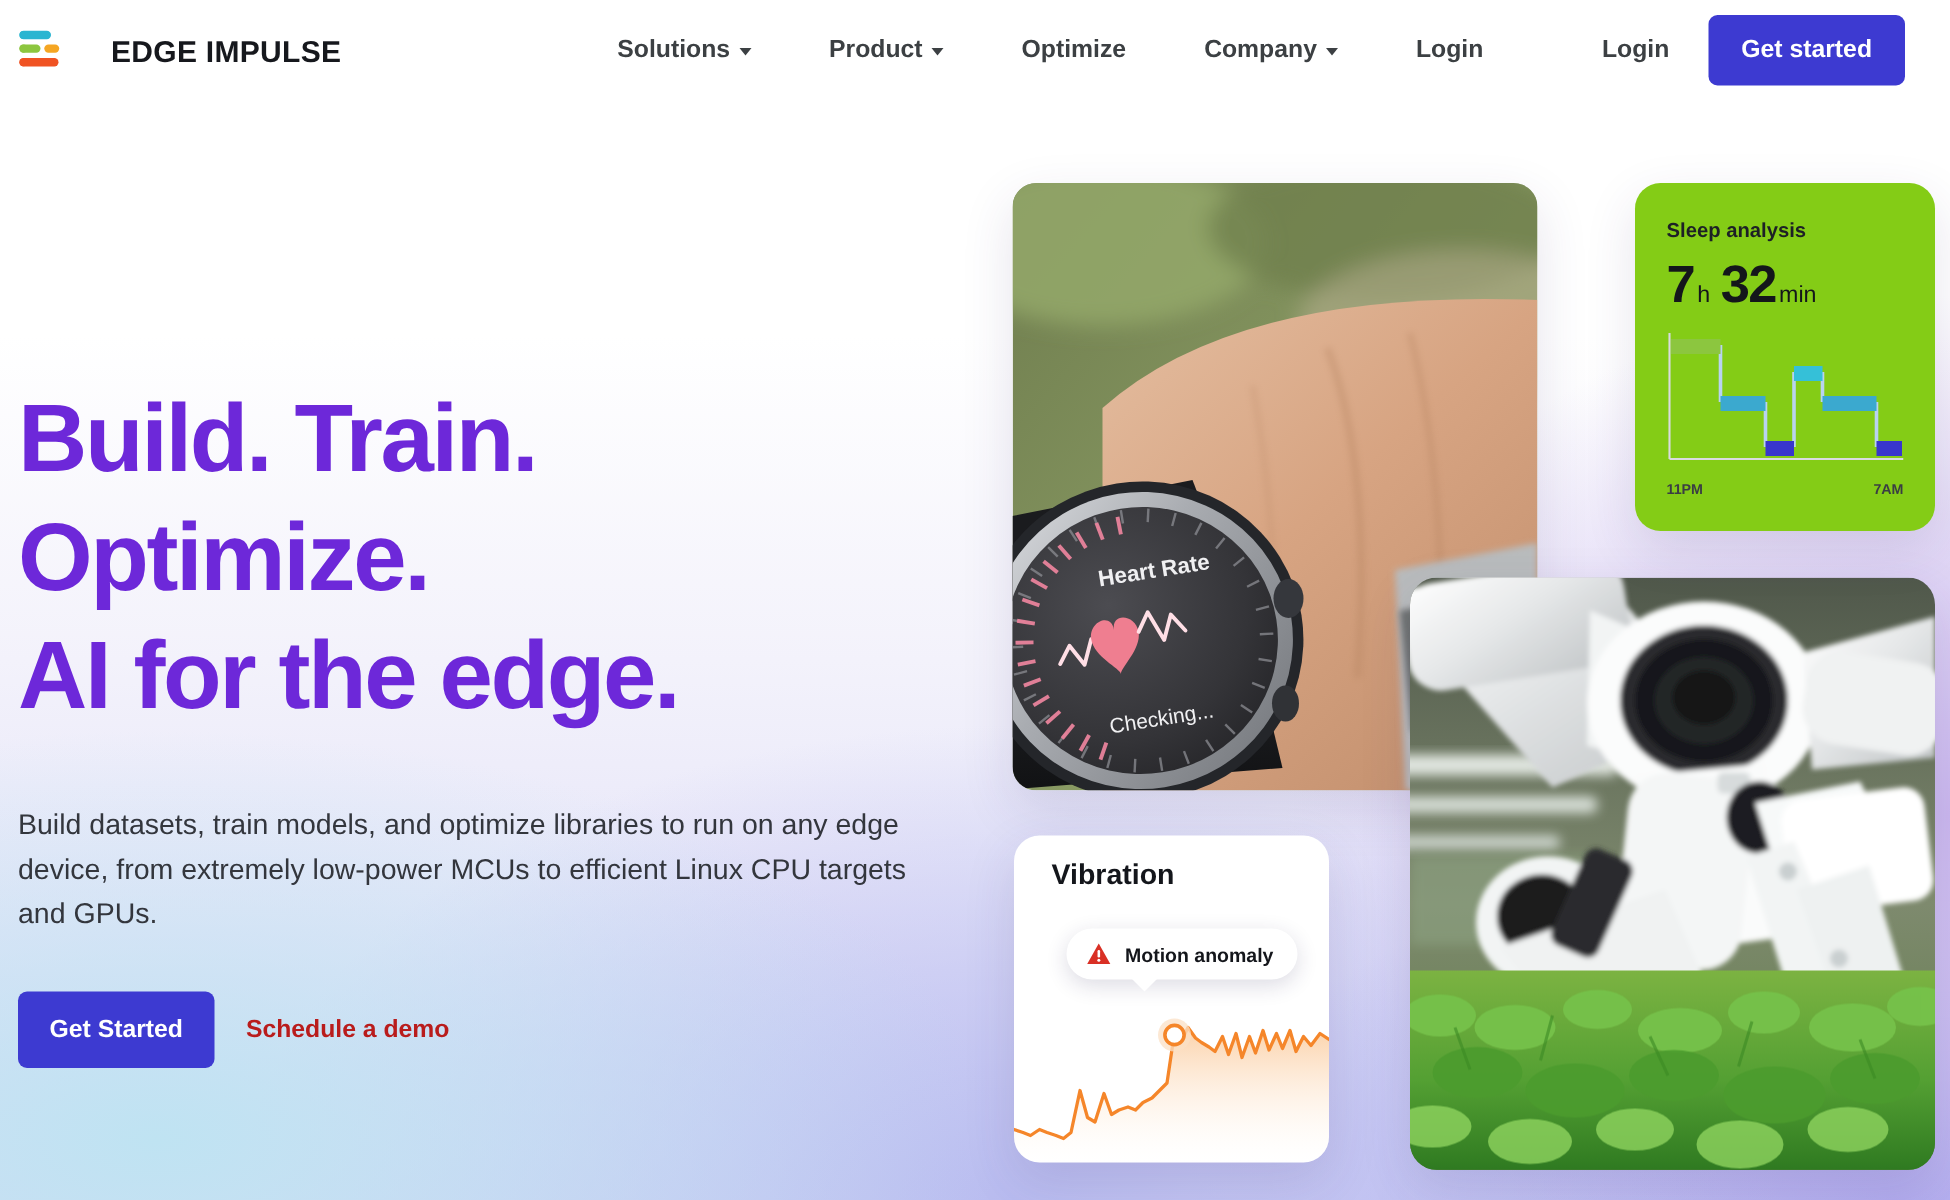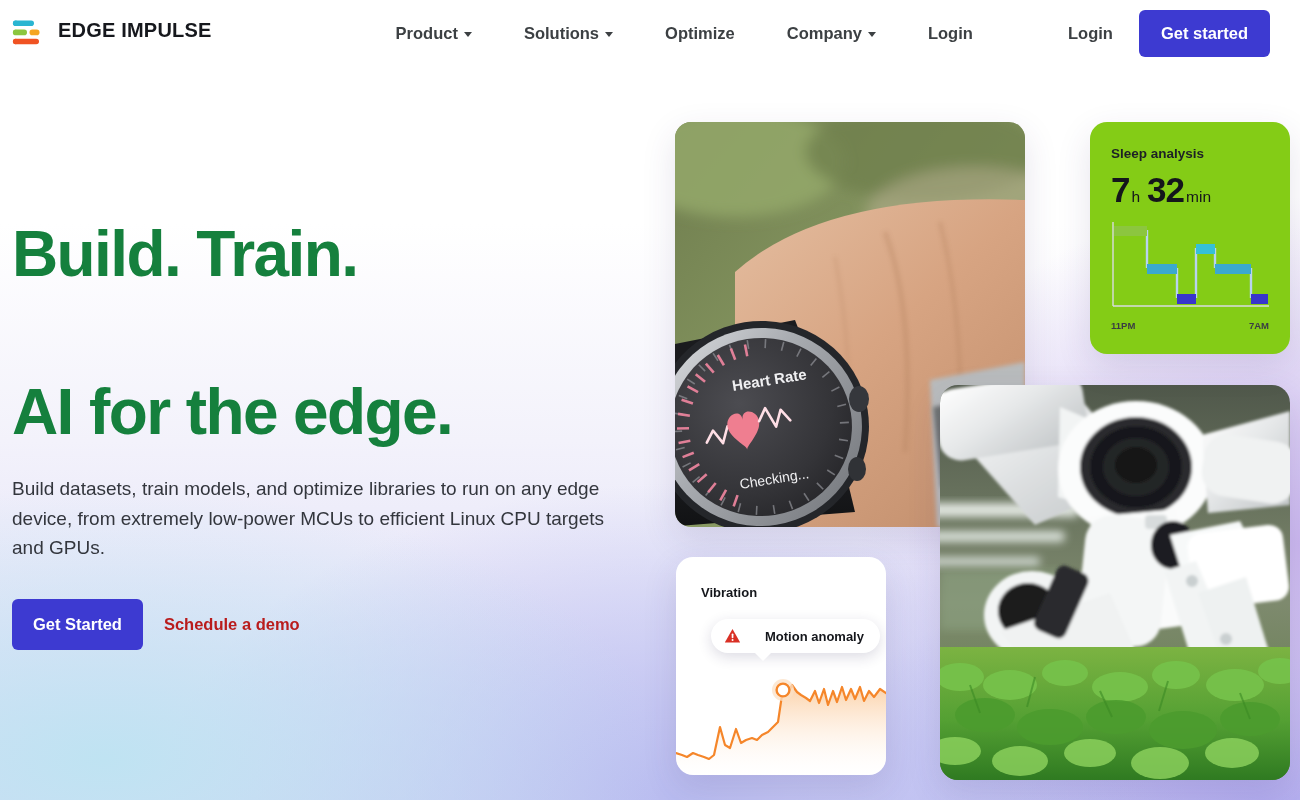--- a/index.html
+++ b/index.html
@@ -30,21 +30,21 @@
   }
 
   
   .header {
     position: relative; z-index: 20;
     height: 66px;
     display: flex; align-items: center;
     padding: 0 12px 0 12px;
     background: #ffffff;
   }
-  .brand { display:flex; align-items:flex-start; gap:12px; padding-left:0px; }
+  .brand { display:flex; align-items:flex-end; gap:28px; padding-left:0px; }
   .logo-mark { width:34px; height:28px; display:block; }
   .brand-name {
     font-size: 20px; font-weight: 700; letter-spacing: .2px;
     color:#16181d;
   }
   .nav {
     display:flex; align-items:center; gap:0px;
     margin-left: 158px;
   }
   .nav-item {
@@ -73,24 +73,24 @@
     padding:14px 22px; cursor:pointer;
     font-family:"Liberation Sans", sans-serif;
   }
 
   
   .hero-left {
     position:absolute; left:12px; top:215px; width:650px; z-index:10;
   }
   .hero-title {
     font-size:64px; line-height:79px; font-weight:700;
-    letter-spacing:-1.6px; color:#15803d;
+    letter-spacing:-1.6px; color:#6d28d9;margin-top:38px;
   }
   .hero-sub {
-    margin-top:22px;
+    margin-top:46px;
     font-size:19px; line-height:29.5px; color:#33363d;
     max-width:625px; font-weight:400;
   }
   .hero-actions { margin-top:36px; display:flex; align-items:center; gap:21px; }
   .btn-primary {
     background:#3d3ad1; color:#fff;
     font-size:16.5px; font-weight:700;
     border:none; border-radius:6px;
     padding:16px 21px; cursor:pointer;
     font-family:"Liberation Sans", sans-serif;
@@ -142,29 +142,29 @@
   }
 
   
   .vibration-card {
     position:absolute; left:676px; top:557px;
     width:210px; height:218px;
     background:#fff; border-radius:17px;
     overflow:hidden;
   }
   .vib-title {
-    position:absolute; left:25px; top:28px;
-    font-size:13px; font-weight:700; color:#14161b;
+    position:absolute; left:25px; top:16px;
+    font-size:19px; font-weight:700; color:#14161b;
   }
   .vib-chart { position:absolute; left:0; bottom:0; width:210px; height:130px; }
   .vib-tooltip {
     position:absolute; left:35px; top:62px;
     background:#fff; border-radius:22px;
     padding:9px 16px 9px 13px;
-    display:flex; align-items:center; gap:24px;
+    display:flex; align-items:center; gap:9px;
     box-shadow: 0 4px 14px rgba(40,30,80,.16);
     z-index:3;
   }
   .vib-tooltip .tip-arrow {
     position:absolute; left:43px; bottom:-8px;
     width:0;height:0;
     border-left:9px solid transparent;
     border-right:9px solid transparent;
     border-top:9px solid #fff;
   }
@@ -186,25 +186,25 @@
         <rect x="1" y="19.7" width="26" height="5.6" rx="2.8" fill="#f05323"></rect>
         <circle cx="3.6" cy="4.3" r="2.7" fill="#2ab5d1"></circle>
         <circle cx="3.6" cy="13.4" r="2.7" fill="#8cc63f"></circle>
         <circle cx="3.6" cy="22.5" r="2.7" fill="#f05323"></circle>
       </svg>
       <span class="brand-name">EDGE IMPULSE</span>
     </div>
 
     <nav class="nav">
       <div class="nav-item">
+        <span>Solutions</span>
+        <i class="caret"></i>
+      </div>
+      <div class="nav-item">
         <span>Product</span>
-        <i class="caret"></i>
-      </div>
-      <div class="nav-item">
-        <span>Solutions</span>
         <i class="caret"></i>
       </div>
       <div class="nav-item">
         <span>Optimize</span>
       </div>
       <div class="nav-item">
         <span>Company</span>
         <i class="caret"></i>
       </div>
       <div class="nav-item">
@@ -214,21 +214,21 @@
 
     <div class="header-right">
       <span class="login-link">Login</span>
       <button class="get-started-btn">Get started</button>
     </div>
   </div>
 
   <div class="hero-left">
     <h1 class="hero-title">
       <span>Build. Train.</span><br>
-      <br>
+      <span>Optimize.</span><br>
       <span>AI for the edge.</span>
     </h1>
     <p class="hero-sub">Build datasets, train models, and optimize libraries to run on any edge device, from extremely low-power MCUs to efficient Linux CPU targets and GPUs.</p>
     <div class="hero-actions">
       <button class="btn-primary">Get Started</button>
       <span class="btn-link">Schedule a demo</span>
     </div>
   </div>
 
   <div class="visuals">

